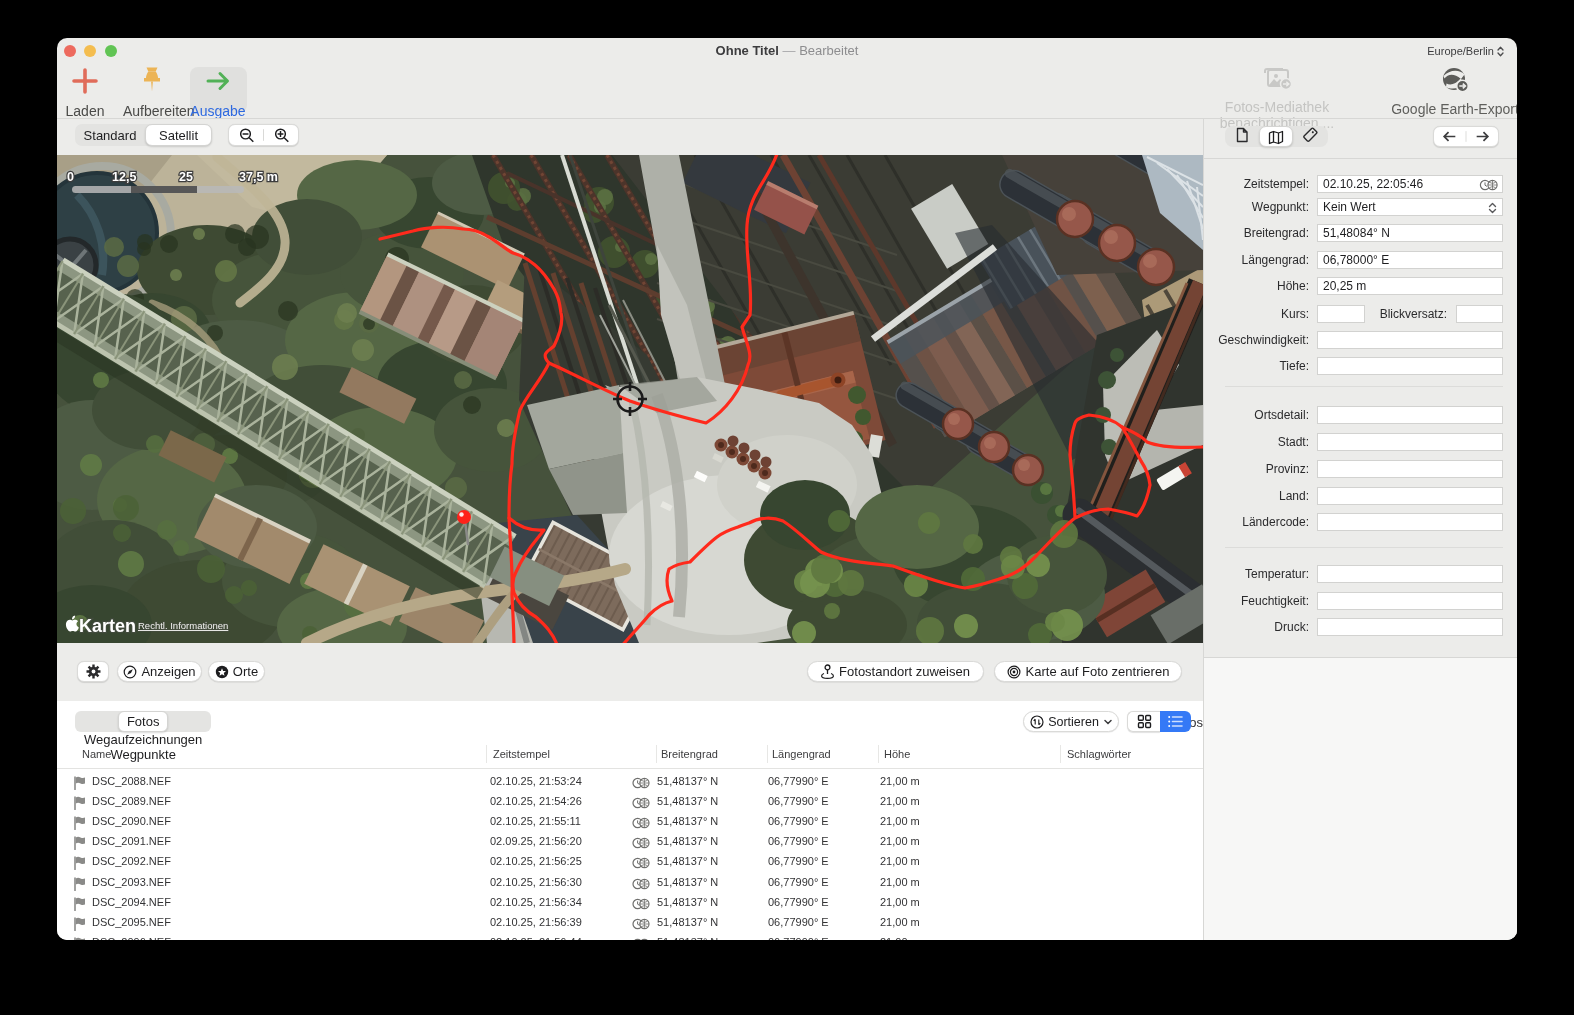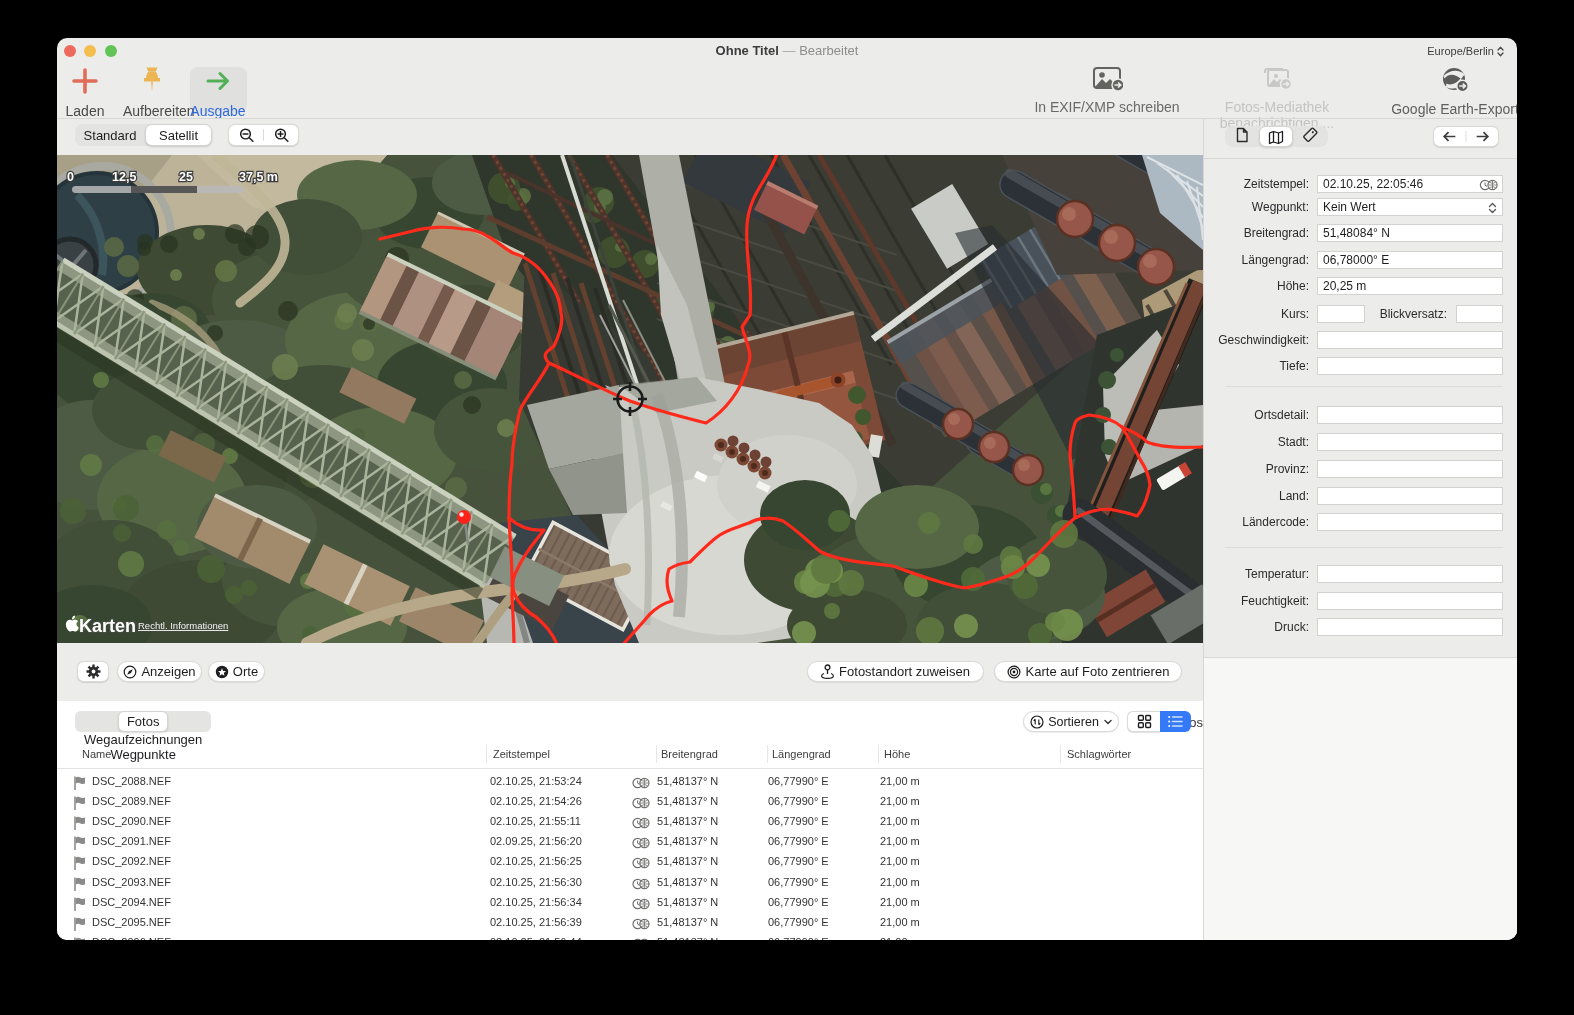--- a/index.html
+++ b/index.html
@@ -49,32 +49,20 @@
       </svg>
     <div class="lbl">Aufbereiten</div>
   </div>
   <div class="tbbtn" style="left:132px; width:58px;">
     <svg width="30" height="30" viewBox="0 0 30 30">
         <path d="M5 15 H24 M17 7.5 L24.5 15 L17 22.5" stroke="#52b157" stroke-width="3" fill="none" stroke-linecap="round" stroke-linejoin="round"></path>
       </svg>
     <div class="lbl" style="color:#2e69e0;">Ausgabe</div>
   </div>
 
-  <div class="tbbtn" style="left:975px; width:150px;">
-    <svg width="32" height="26" viewBox="0 0 32 26">
-        <g fill="none" stroke="#636360" stroke-width="2">
-          <rect x="3" y="2" width="26" height="20" rx="3"></rect>
-        </g>
-        <circle cx="11" cy="9" r="2.8" fill="#636360"></circle>
-        <path d="M4 21 l7-8 4 4 4-4 8 8 z" fill="#636360"></path>
-        <circle cx="27" cy="19" r="6" fill="#636360" stroke="#ececea" stroke-width="1.5"></circle>
-        <path d="M23.5 19 h6 M27 16.5 l2.8 2.5 -2.8 2.5" stroke="#ececea" stroke-width="1.6" fill="none"></path>
-      </svg>
-    <div class="lbl" style="color:#6a6a67;">In EXIF/XMP schreiben</div>
-  </div>
   <div class="tbbtn" style="left:1125px; width:190px;">
     <svg width="32" height="26" viewBox="0 0 32 26">
         <g fill="none" stroke="#c8c8c6" stroke-width="2">
           <rect x="7" y="4" width="20" height="16" rx="2"></rect>
           <path d="M4 7 v-2 a2 2 0 0 1 2-2 h16"></path>
         </g>
         <circle cx="15" cy="10" r="2" fill="#c8c8c6"></circle>
         <path d="M8 19 l5-6 3 3 3-3 6 6 z" fill="#c8c8c6"></path>
         <circle cx="25" cy="18" r="5.5" fill="#c8c8c6" stroke="#ececea" stroke-width="1.5"></circle>
         <path d="M22 18 h5.5 M25.3 15.8 l2.5 2.2 -2.5 2.2" stroke="#ececea" stroke-width="1.5" fill="none"></path>

